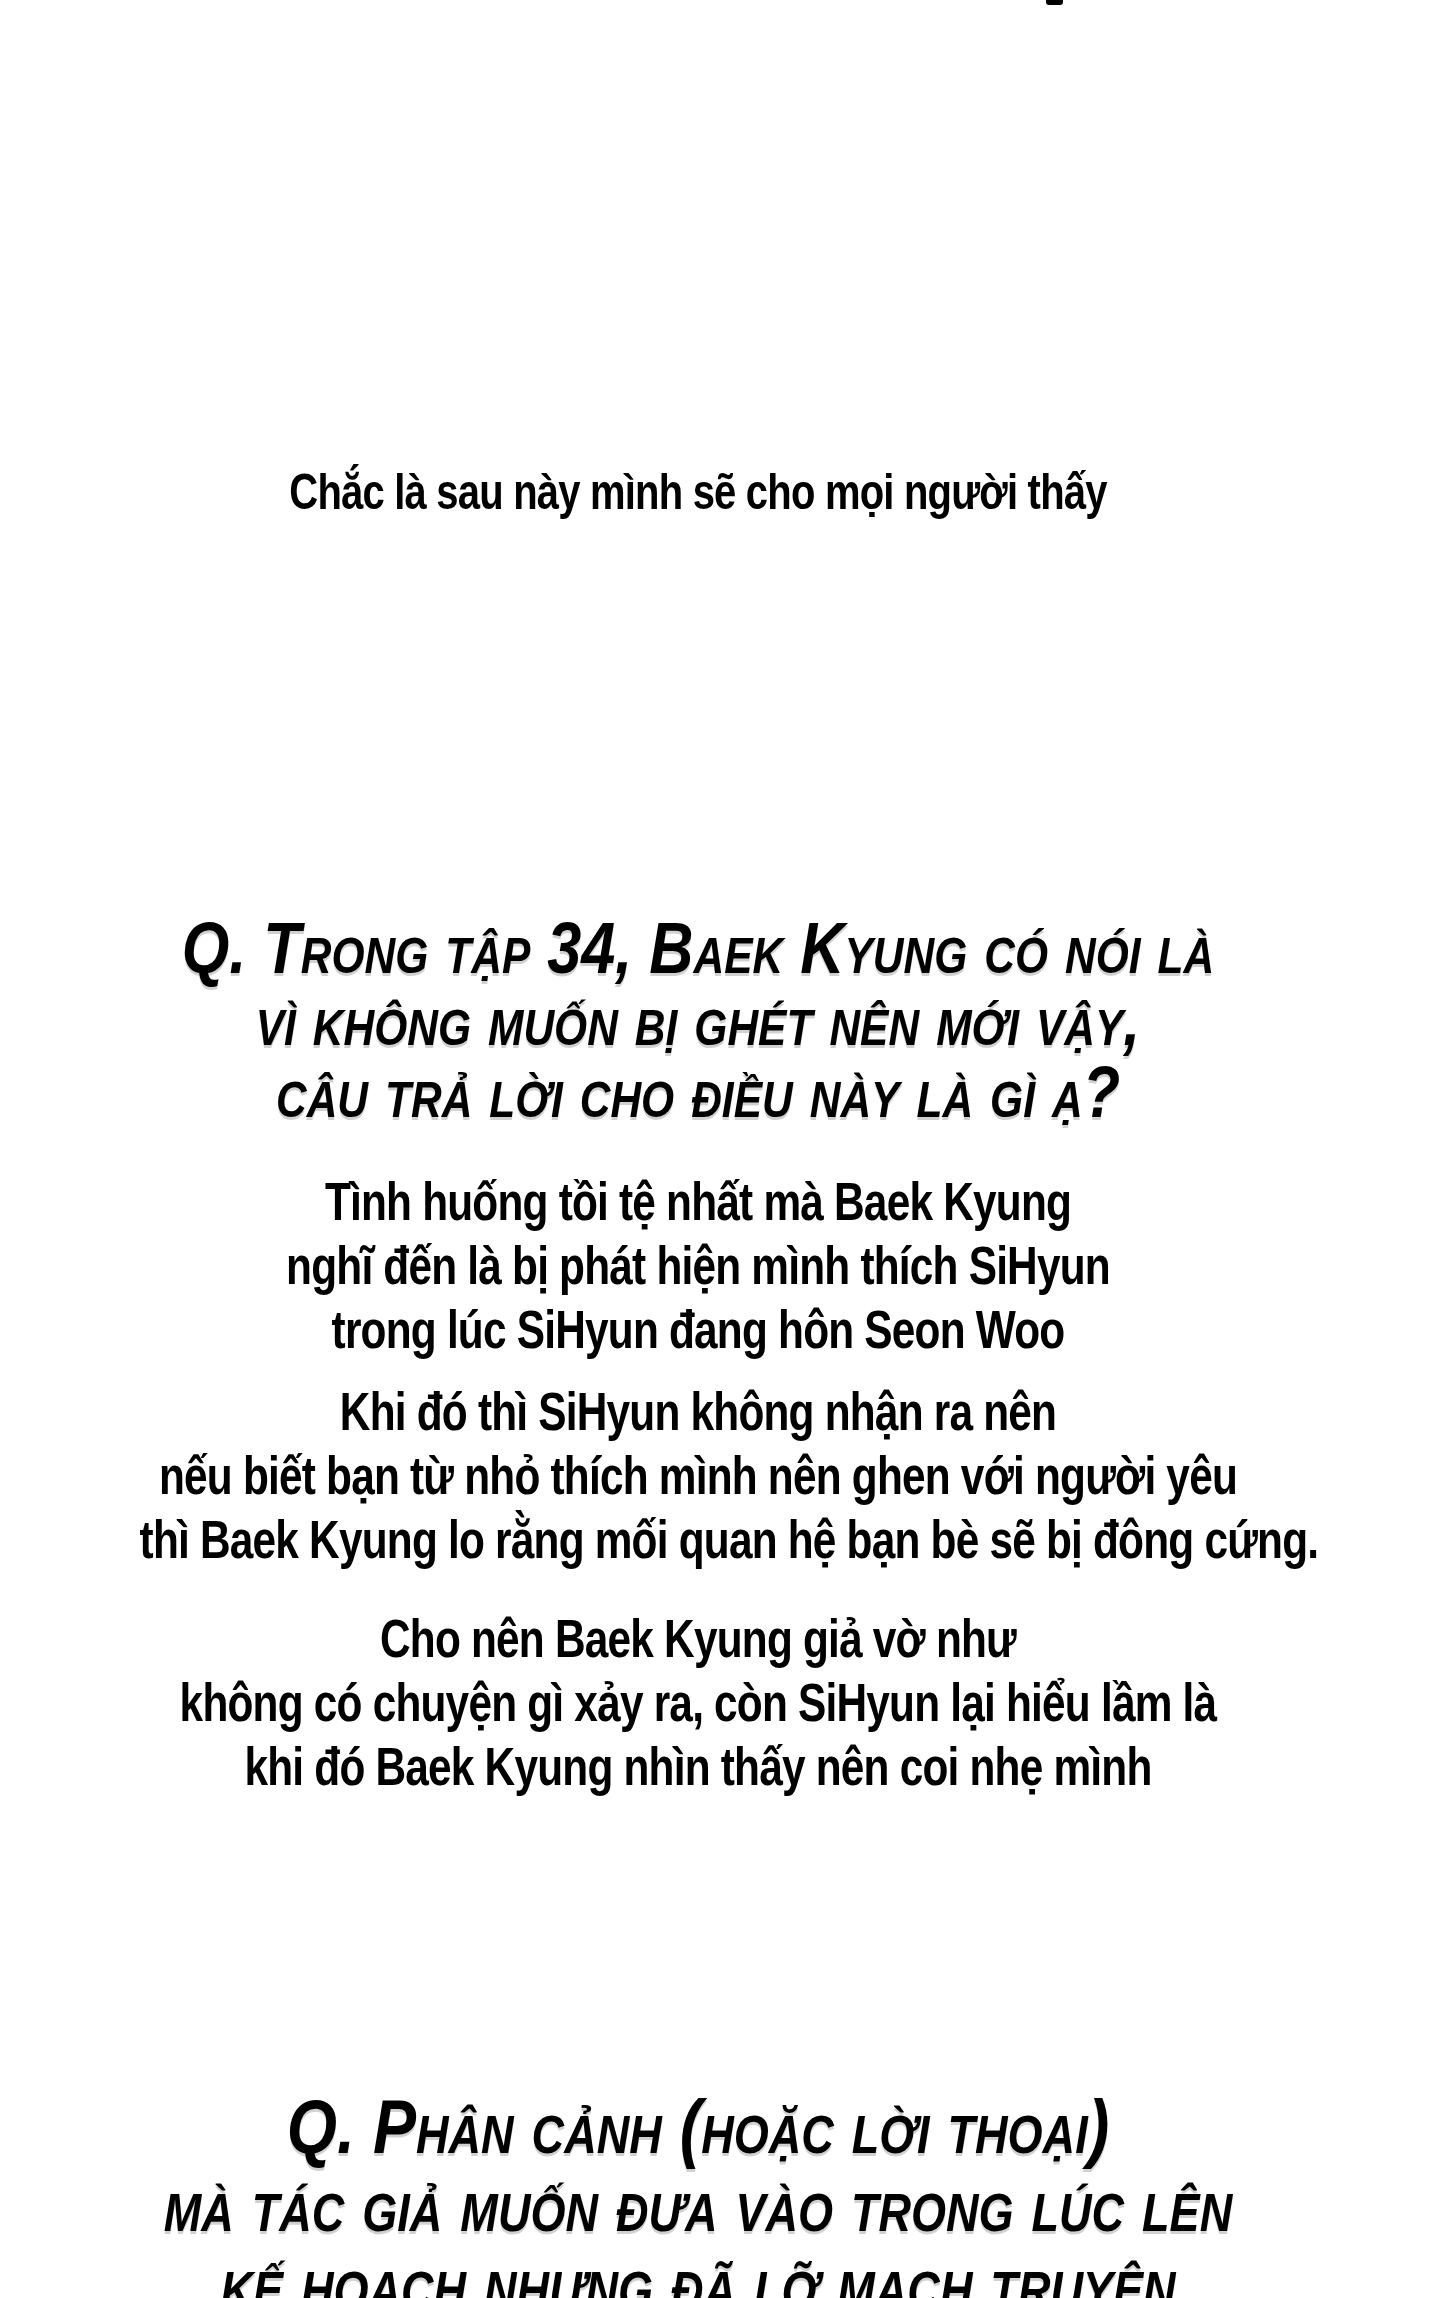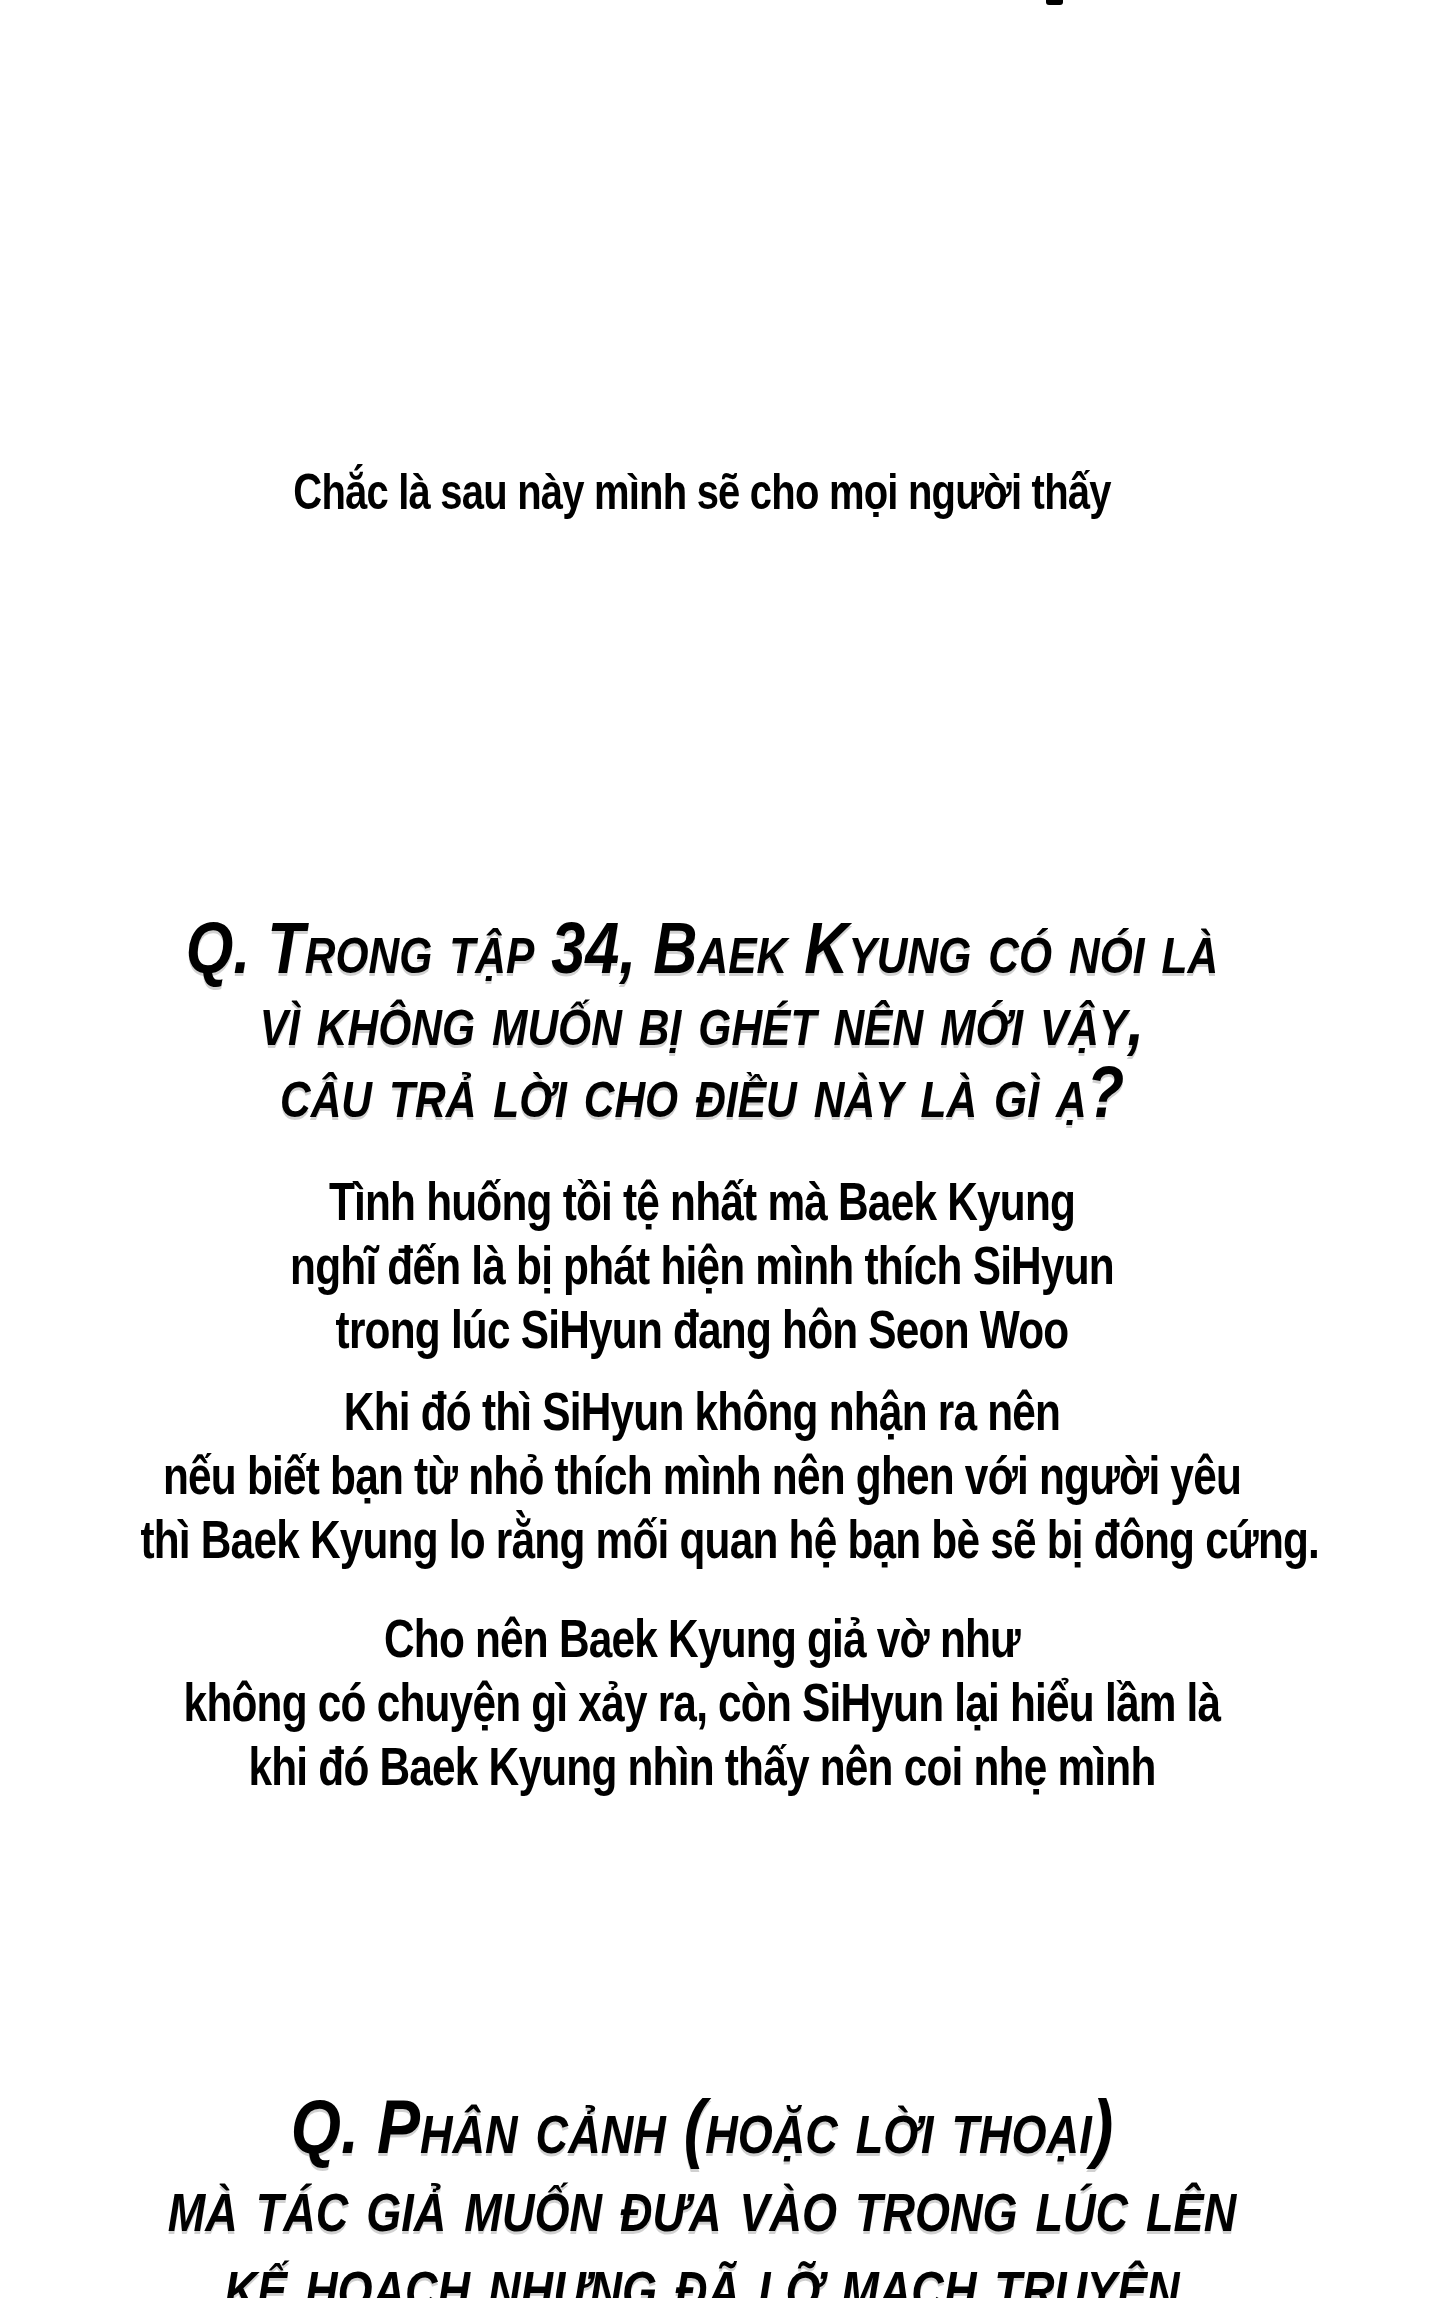--- a/index.html
+++ b/index.html
@@ -8,21 +8,20 @@
     background: #ffffff;
   }
   .page {
     position: relative;
     width: 1396px;
     height: 2298px;
     background: #ffffff;
     overflow: hidden;
     color: #000000;
     font-family: "Liberation Sans", sans-serif;
-    padding-left: 8px;
   }
   
   .ink-mark {
     position: absolute;
     left: 1046px;
     top: 0;
     width: 17px;
     height: 5px;
     background: #000000;
     border-radius: 0 0 3px 3px;

